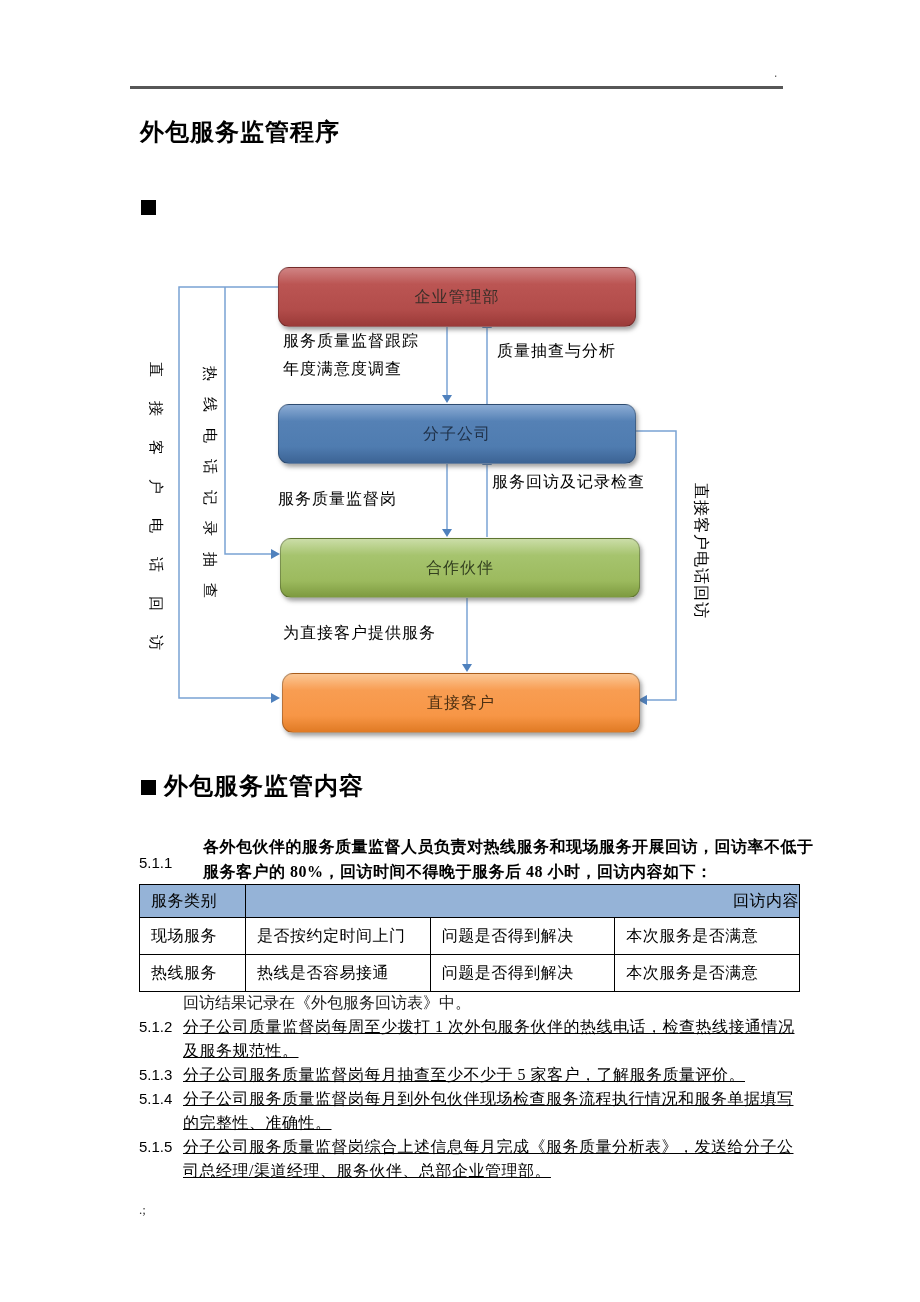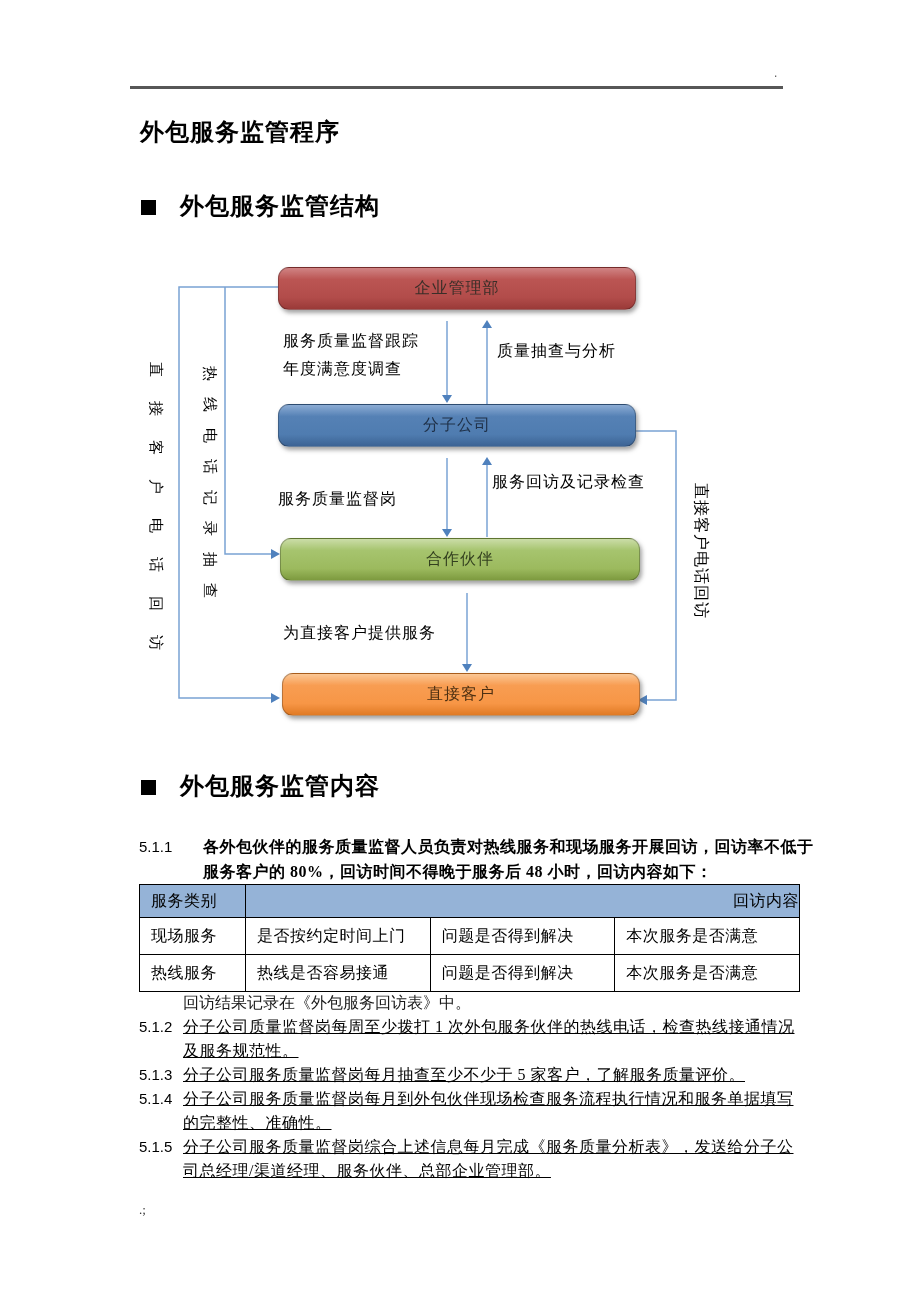--- a/index.html
+++ b/index.html
@@ -12,28 +12,28 @@
   
   .header-rule{left:130px;top:86px;width:653px;height:0;border-top:3px solid #575757;}
   .corner-mark{left:774px;top:66px;font-size:12px;color:#555;font-family:"Liberation Sans",sans-serif;}
   .footer-mark{left:139px;top:1202px;font-size:13px;color:#333;}
 
   
   .doc-title{left:140px;top:116px;font-size:24px;font-weight:700;letter-spacing:1px;color:#000;}
   .section-heading{font-size:24px;font-weight:700;letter-spacing:1px;color:#000;
     font-family:"Liberation Sans","DejaVu Sans",sans-serif;}
   .sec1{left:180px;top:190px;}
-  .sec2{left:180px;top:770px;}
+  .sec2{left:164px;top:770px;}
   .bullet{width:15px;height:15px;background:#000;}
   .b1{left:141px;top:200px;}
   .b2{left:141px;top:780px;}
 
   
   .node{
-    left:278px;width:358px;height:43px;border-radius:11px;
+    left:278px;width:358px;height:60px;border-radius:11px;
     display:flex;align-items:center;justify-content:center;
     font-size:16px;letter-spacing:1px;color:#3a2e28;
     border:1px solid rgba(0,0,0,0.25);
     box-shadow:2px 3px 4px rgba(90,90,90,0.55);
     box-sizing:border-box;
   }
   .node-hq{top:267px;background:linear-gradient(180deg,#d08484 0%,#bb5553 28%,#b24c4a 72%,#9a3a38 100%);}
   .node-sub{top:404px;background:linear-gradient(180deg,#8cacd4 0%,#5581b5 28%,#4f7cb0 72%,#3c6394 100%);color:#20324a;}
   .node-partner{top:538px;left:280px;width:360px;background:linear-gradient(180deg,#cbdda8 0%,#a6c46e 28%,#9cba5e 72%,#7d9a3f 100%);color:#33401f;}
   .node-customer{top:673px;left:282px;background:linear-gradient(180deg,#fbc795 0%,#f89d52 28%,#f79646 72%,#e07a24 100%);color:#4d3012;}
@@ -57,21 +57,21 @@
   .v-right{left:711px;top:483px;font-size:16px;letter-spacing:1px;}
 
   
   .para,.item{font-size:16px;line-height:25px;letter-spacing:0.5px;color:#000;}
   .p511{left:139px;top:834px;width:700px;}
   .content-list{left:139px;top:991px;width:700px;}
   .item{position:relative;padding-left:44px;line-height:24px;text-decoration:underline;}
   .item .num{float:left;width:44px;margin-left:-44px;letter-spacing:0;
     font-family:"Liberation Sans","DejaVu Sans",sans-serif;font-size:15px;}
   .p511 .num{float:left;width:44px;letter-spacing:0;
-    font-family:"Liberation Sans","DejaVu Sans",sans-serif;font-size:15px;}
+    font-family:"Liberation Sans","DejaVu Sans",sans-serif;font-size:15px;margin-top:16px;}
   .p511 .txt{display:block;margin-left:64px;font-weight:bold;}
   .txt{white-space:pre-line;}
   .table-note{margin-left:44px;line-height:24px;}
 
   
   table.review{left:139px;top:884px;width:661px;border-collapse:collapse;
     font-size:16px;color:#000;table-layout:fixed;}
   table.review td{border:1px solid #000;padding:0 0 0 11px;height:36px;letter-spacing:0.5px;}
   table.review tr.hdr td{background:#95b3d7;height:32px;}
   table.review td.center{text-align:right;padding:0;}
@@ -81,21 +81,20 @@
 <body>
 
 <div id="page">
 
   <div class="abs header-rule"></div>
   <div class="abs corner-mark">.</div>
 
   <div class="abs doc-title">外包服务监管程序</div>
 
   <div class="abs bullet b1"></div>
-  <div class="abs section-heading sec1">外包服务监管结构</div>
 
   <svg class="abs connectors" viewBox="0 0 920 1302" xmlns="http://www.w3.org/2000/svg">
     <path d="M278 287 H179 V698 H271"></path>
     <polygon points="271,693 280,698 271,703"></polygon>
     <path d="M225 287 V554 H271"></path>
     <polygon points="271,549 280,554 271,559"></polygon>
     <path d="M636 431 H676 V700 H647"></path>
     <polygon points="647,695 638,700 647,705"></polygon>
     <path d="M447 321 V395"></path>
     <polygon points="442,395 452,395 447,403"></polygon>

